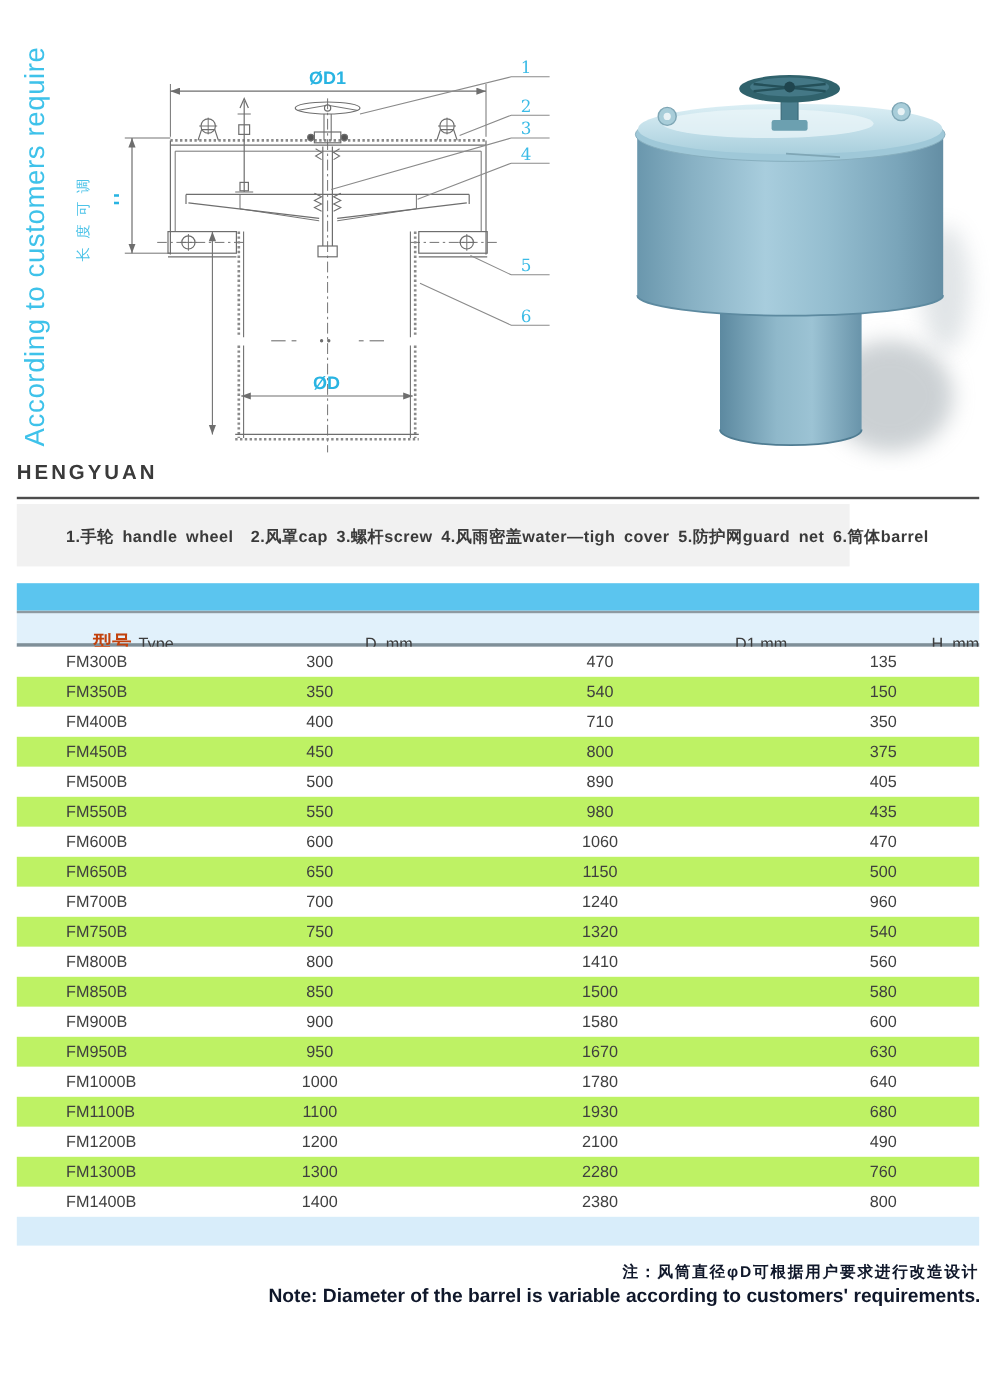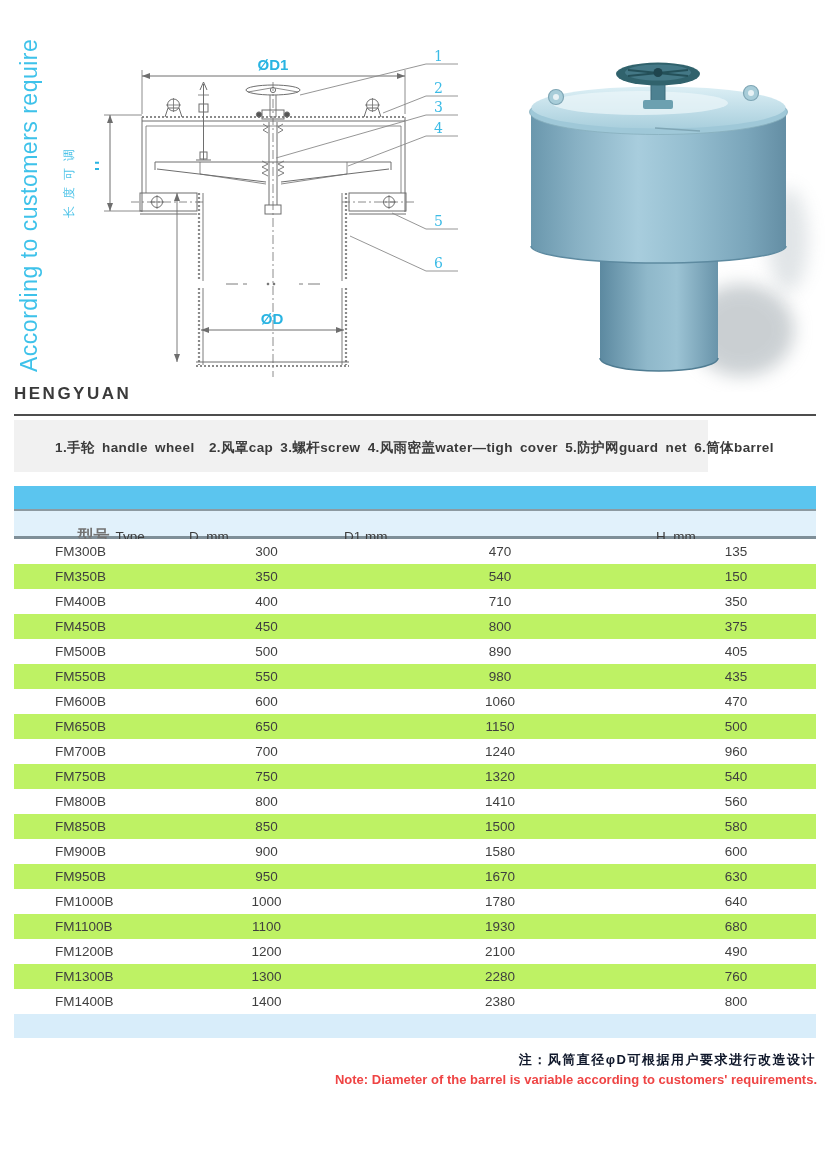--- a/index.html
+++ b/index.html
@@ -24,35 +24,35 @@
   
   .legend-band{position:absolute;left:14px;top:420px;width:694px;height:52px;background:#f1f1f1;}
   .legend-text{position:absolute;left:41px;top:19px;font-size:13.5px;font-weight:bold;
                color:#3a3a3a;letter-spacing:.4px;word-spacing:3px;white-space:pre;}
 
   
   .cyan-bar{position:absolute;left:14px;top:486px;width:802px;height:23px;background:#5bc5ef;}
   .thead{position:absolute;left:14px;top:509px;width:802px;height:25px;background:#e1f1fb;
          border-top:2px solid #8d9aa1;border-bottom:3px solid #7f8f98;
          display:grid;grid-template-columns:175px 155px 312px 160px;align-items:center;}
-  .thead .hc{font-size:13.5px;color:#3c3c3c;text-align:left;white-space:pre;}
+  .thead .hc{font-size:13.5px;color:#3c3c3c;text-align:right;white-space:pre;}
   .thead .hc.first{text-align:left;padding-left:41px;}
-  .hc .cn{color:#737373;font-size:16px;font-weight:bold;margin-right:6px;}
+  .hc .cn{color:#c2410c;font-size:16px;font-weight:bold;margin-right:6px;}
   .tbody{position:absolute;left:14px;top:539px;width:802px;}
   .trow{display:grid;grid-template-columns:175px 155px 312px 160px;height:25px;
         line-height:25px;background:#ffffff;}
   .trow.alt{background:#bef264;}
   .tcell{font-size:13.5px;color:#3f3f3f;text-align:center;}
   .tcell.c0{text-align:left;padding-left:41px;}
   .empty-band{position:absolute;left:14px;top:1014px;width:802px;height:24px;background:#d8edfa;}
 
   
   .note-cn{position:absolute;right:14px;top:1051px;font-size:13px;font-weight:bold;
            color:#0f172a;letter-spacing:1.5px;}
-  .note-en{position:absolute;right:13px;top:1072px;font-size:13px;font-weight:bold;color:#ef4444;}
+  .note-en{position:absolute;right:13px;top:1072px;font-size:16px;font-weight:bold;color:#0f172a;}
 
   svg text.dim{fill:#29b4e2;font-family:"Liberation Sans",sans-serif;font-weight:bold;}
   svg text.callout{fill:#3bbbe6;font-family:"DejaVu Serif",serif;font-size:14px;}
 </style>
 </head>
 <body>
 
 <div class="page">
 
   <div class="side-en">According to customers require</div>

